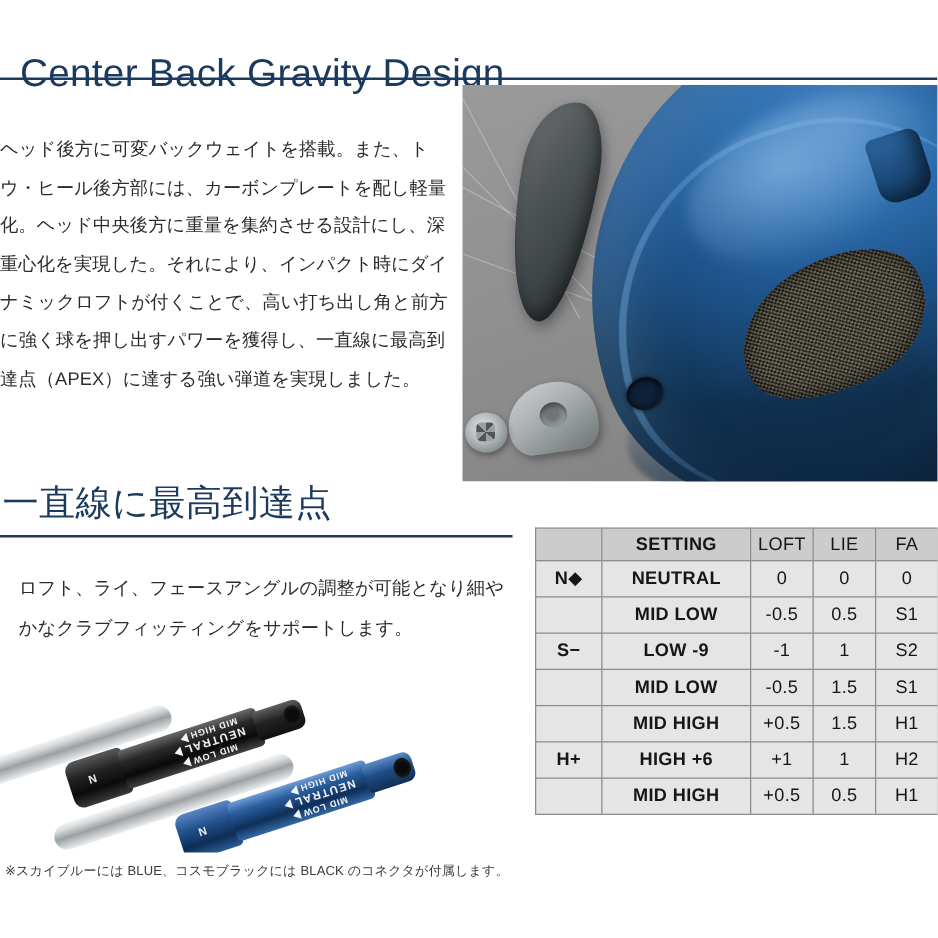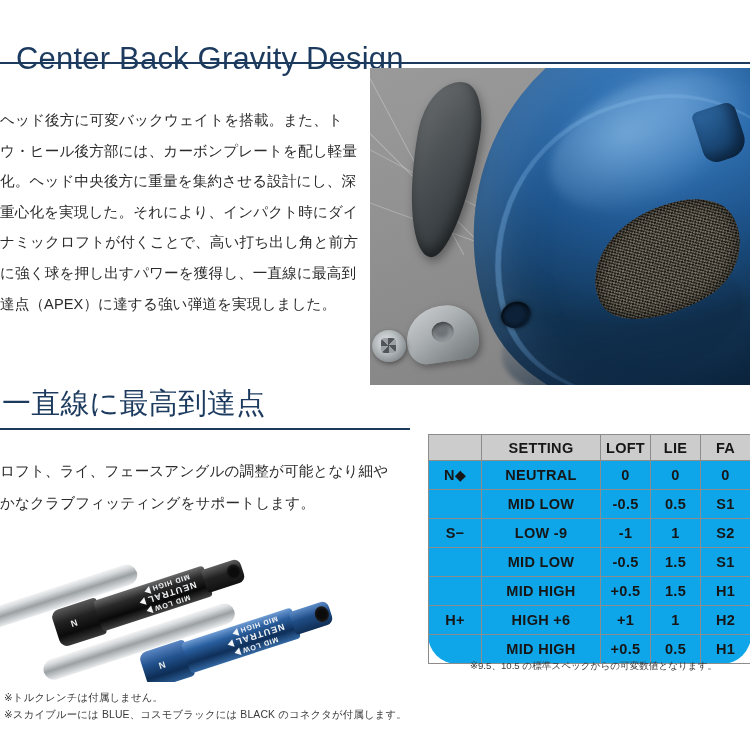--- a/index.html
+++ b/index.html
@@ -71,20 +71,21 @@
     left: 0px;
     top: 89px;
     width: 360px;
     margin-top: 16px;
   }
   #copy-2 {
     left: 0px;
     top: 455px;
     width: 400px;
     line-height: 32px;
+    padding-left: 15px;
   }
 
   
   .footnote-block {
     position: absolute;
     left: 4px;
     top: 690px;
     width: 430px;
     font-size: 10.4px;
     line-height: 16.5px;
@@ -102,47 +103,46 @@
     line-height: 14px;
     color: #3a3a3a;
     text-align: left;
     white-space: nowrap;
   }
 
   
   #spec-table {
     position: absolute;
     left: 428px;
-    top: 434px;
+    top: 422px;
     width: 318px;
     border-collapse: collapse;
     table-layout: fixed;
-    background: #0ea5e9;
-    border-radius: 29px;
+    background: #e5e5e5;
   }
   #spec-table td, #spec-table th {
     border: 1px solid #8c8c8c;
     font-size: 14.5px;
     font-weight: bold;
     text-align: center;
     height: 28px;
     padding: 0;
     color: #161616;
     letter-spacing: 0.3px;
   }
   #spec-table thead th {
     background: #cccccc;
     font-size: 14.5px;
     height: 25px;
   }
   #spec-table td.code-col { width: 52px; }
   #spec-table td.setting-col,
   #spec-table th.setting-col { width: 118px; }
   #spec-table td.num-col,
-  #spec-table th.num-col { width: 49px; font-weight: bold; }
+  #spec-table th.num-col { width: 49px; font-weight: normal; }
   #spec-table th.code-col { width: 52px; }
 
   
   #hero-image {
     position: absolute;
     left: 370px;
     top: 68px;
     width: 380px;
     height: 317px;
     overflow: hidden;
@@ -508,20 +508,18 @@
       <tr>
         <td class="code-col"></td>
         <td class="setting-col">MID HIGH</td>
         <td class="num-col">+0.5</td>
         <td class="num-col">0.5</td>
         <td class="num-col">H1</td>
       </tr>
     </tbody>
   </table>
 
-  <div id="table-footnote">※9.5、10.5 の標準スペックからの可変数値となります。</div>
 
   <div class="footnote-block">
-    <span class="footnote-line">※トルクレンチは付属しません。</span>
     <span class="footnote-line">※スカイブルーには BLUE、コスモブラックには BLACK のコネクタが付属します。</span>
   </div>
 
 </div>
 
 </body></html>

